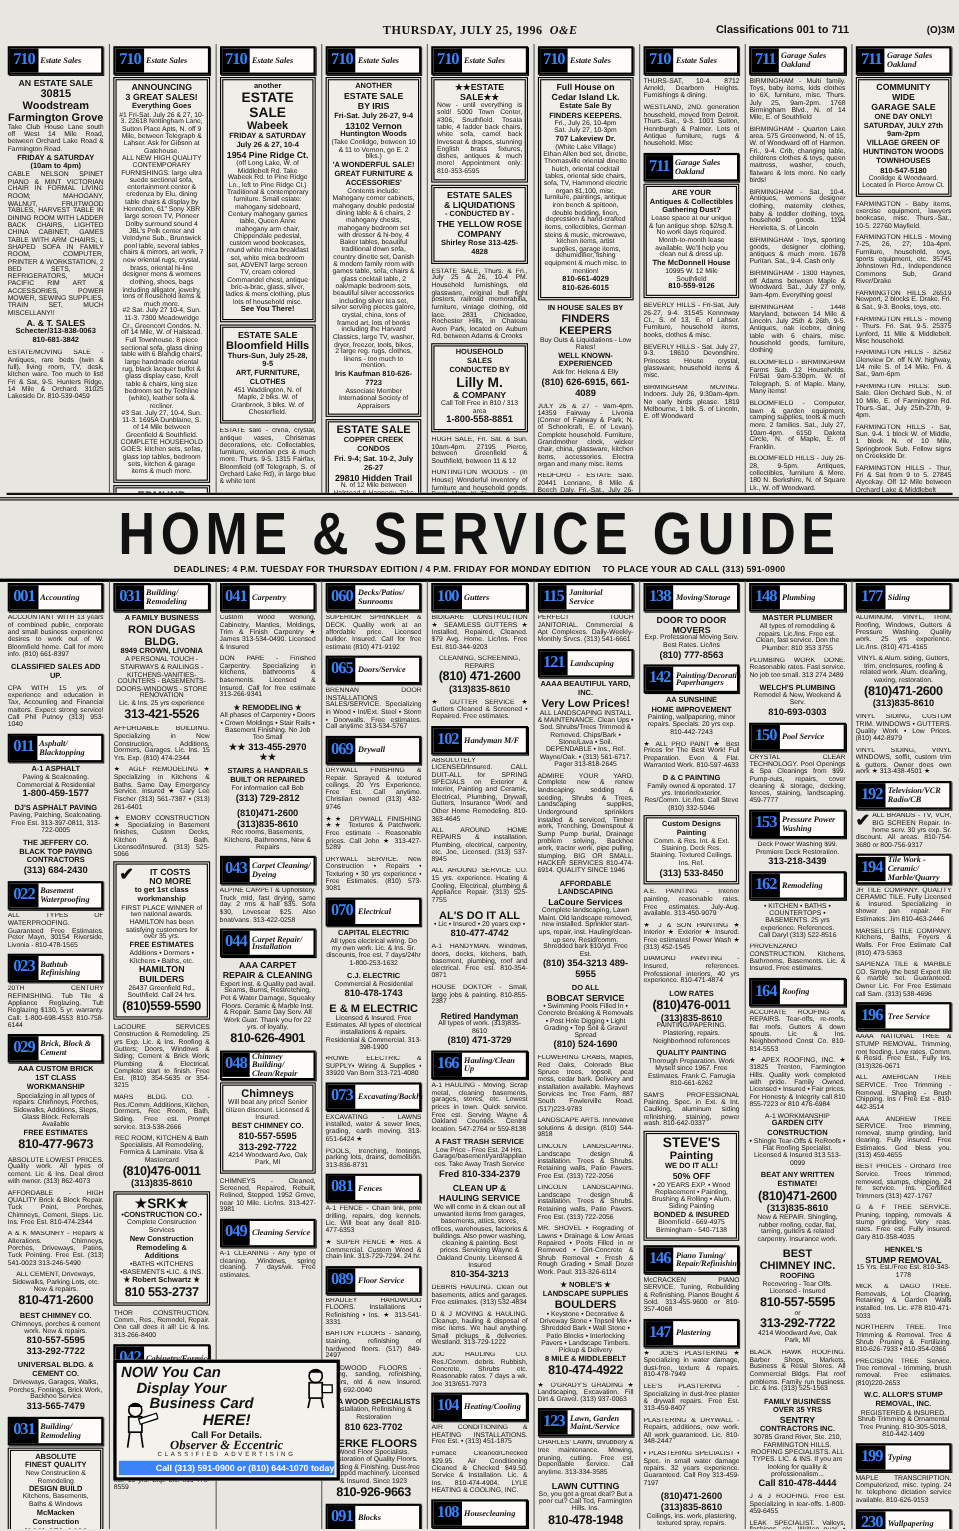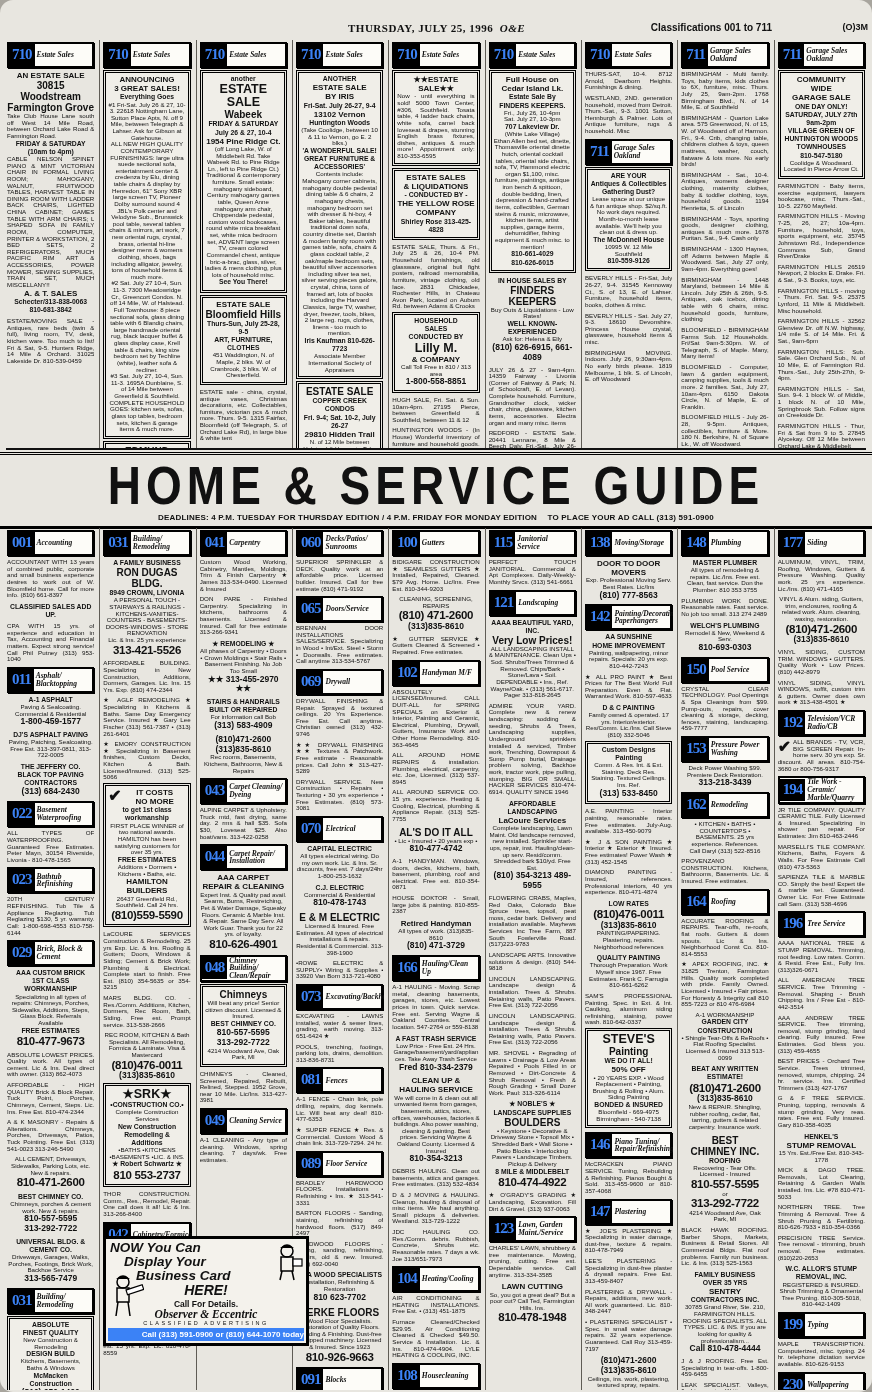--- a/index.html
+++ b/index.html
@@ -1,17 +1,17 @@
 <!DOCTYPE html>
 <html><head>
 <meta charset="utf-8">
 <style>
   html,body{margin:0;padding:0;background:#a8a59e;}
   .page{position:relative;width:872px;height:1392px;background:#e8e6e0;color:#111;
-        font-family:"Liberation Sans",sans-serif;overflow:hidden;border-radius:13px;}
+        font-family:"Liberation Sans",sans-serif;overflow:hidden;}
   
   .masthead{position:absolute;top:22px;left:0;right:0;height:16px;}
   .mh-date{position:absolute;left:348px;font:bold 11px "Liberation Serif",serif;letter-spacing:.5px;}
   .mh-paper{font-style:italic;font-family:"Liberation Serif",serif;}
   .mh-class{position:absolute;right:100px;font:bold 10px "Liberation Sans",sans-serif;}
   .mh-code{position:absolute;right:4px;font:bold 9px "Liberation Sans",sans-serif;}
   
   .section{position:absolute;left:6px;right:6px;display:flex;gap:4px;}
   #top-section{top:40px;height:408px;border-bottom:2px solid #111;}
   #bottom-section{top:528px;height:862px;}
@@ -549,21 +549,21 @@
         </div>
         <div class="ad ctr">
           <div class="ln h4">★ REMODELING ★</div>
           <div class="ln b">All phases of Carpentry • Doors • Crown Moldings • Stair Rails • Basement Finishing. No Job Too Small</div>
           <div class="ln p">★★ 313-455-2970 ★★</div>
         </div>
         <div class="ad ctr">
           <div class="ln h4">STAIRS &amp; HANDRAILS</div>
           <div class="ln h4">BUILT OR REPAIRED</div>
           <div class="ln b">For information call Bob</div>
-          <div class="ln p">(313) 583-4909</div>
+          <div class="ln p">(313) 729-2812</div>
         </div>
         <div class="ad ctr">
           <div class="ln p">(810)471-2600</div>
           <div class="ln p">(313)835-8610</div>
           <div class="ln b">Rec rooms, Basements, Kitchens, Bathrooms, New &amp; Repairs</div>
         </div>
         <div class="sec-h">
           <span class="num">043</span>
           <span class="lbl">Carpet Cleaning/
 Dyeing</span>
@@ -808,20 +808,26 @@
           <div class="ln b">ALL LANDSCAPING INSTALL &amp; MAINTENANCE. Clean Ups • Sod. Shrubs/Trees Trimmed &amp; Removed. Chips/Bark • Stone/Lava • Soil. DEPENDABLE • Ins., Ref. Wayne/Oak. • (313) 561-6717. Pager 313-818-2645</div>
         </div>
         <div class="ad">
           <div class="ln b">ADMIRE YOUR YARD. Complete new &amp; renew landscaping: sodding &amp; seeding, Shrubs &amp; Trees, Landscaping supplies, Underground sprinklers installed &amp; serviced, Timber work, Trenching, Downspout &amp; Sump Pump burial, Drainage problem solving, Backhoe work, tractor work, pipe pulling, stumping. BIG OR SMALL. HACKER SERVICES 810-474-6914. QUALITY SINCE 1946</div>
         </div>
         <div class="ad ctr">
           <div class="ln h4">AFFORDABLE LANDSCAPING</div>
           <div class="ln h3">LaCoure Services</div>
           <div class="ln b">Complete landscaping, Lawn Maint. Old landscape removed, new installed. Sprinkler start-ups, repair, inst. Hauling/clean-up serv. Resid/comm. Shredded bark $10/yd. Free Est.</div>
           <div class="ln p">(810) 354-3213  489-5955</div>
+        </div>
+        <div class="ad ctr">
+          <div class="ln h4">DO ALL</div>
+          <div class="ln h3">BOBCAT SERVICE</div>
+          <div class="ln b">• Swimming Pools Filled In • Concrete Breaking &amp; Removals • Post Hole Digging • Light Grading • Top Soil &amp; Gravel Spread</div>
+          <div class="ln p">(810) 524-1690</div>
         </div>
         <div class="ad">
           <div class="ln b">FLOWERING CRABS, Maples, Red Oaks, Colorado Blue Spruce trees, topsoil, peat moss, cedar bark. Delivery and installation available. Mayhews Services Inc Tree Farm, 887 South Fowlerville Road. (517)223-9783</div>
         </div>
         <div class="ad">
           <div class="ln b">LANDSCAPE ARTS. Innovative solutions &amp; design. (810) 544-9818</div>
         </div>
         <div class="ad">
           <div class="ln b">LINCOLN LANDSCAPING. Landscape design &amp; installation. Trees &amp; Shrubs. Retaining walls, Patio Pavers. Free Est. (313) 722-2056</div>
         </div>

